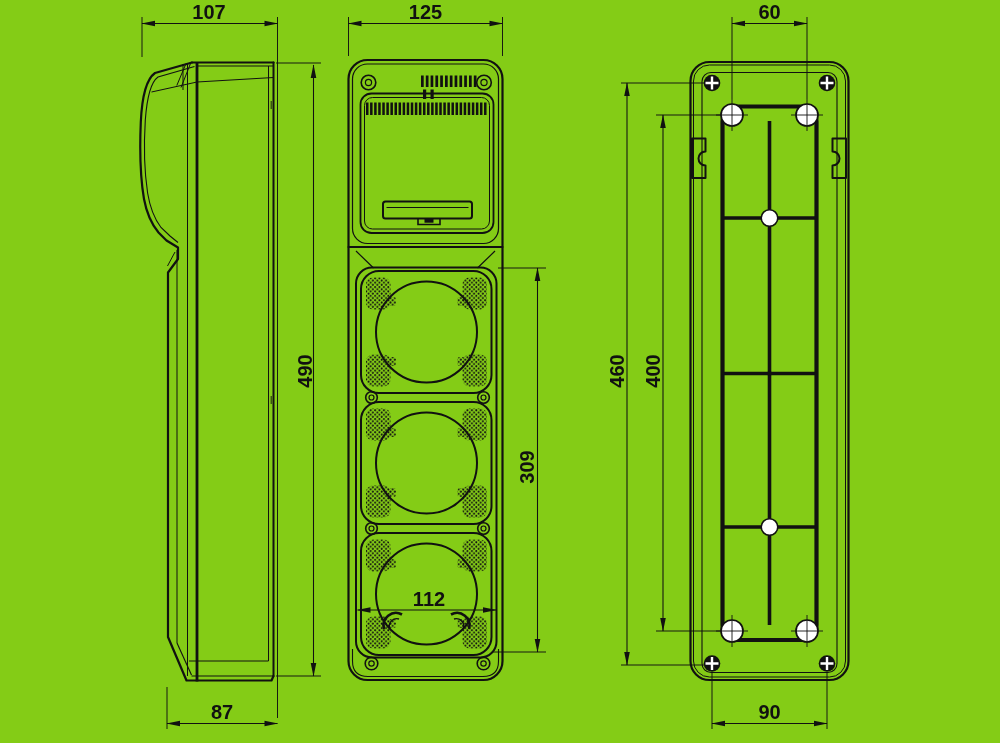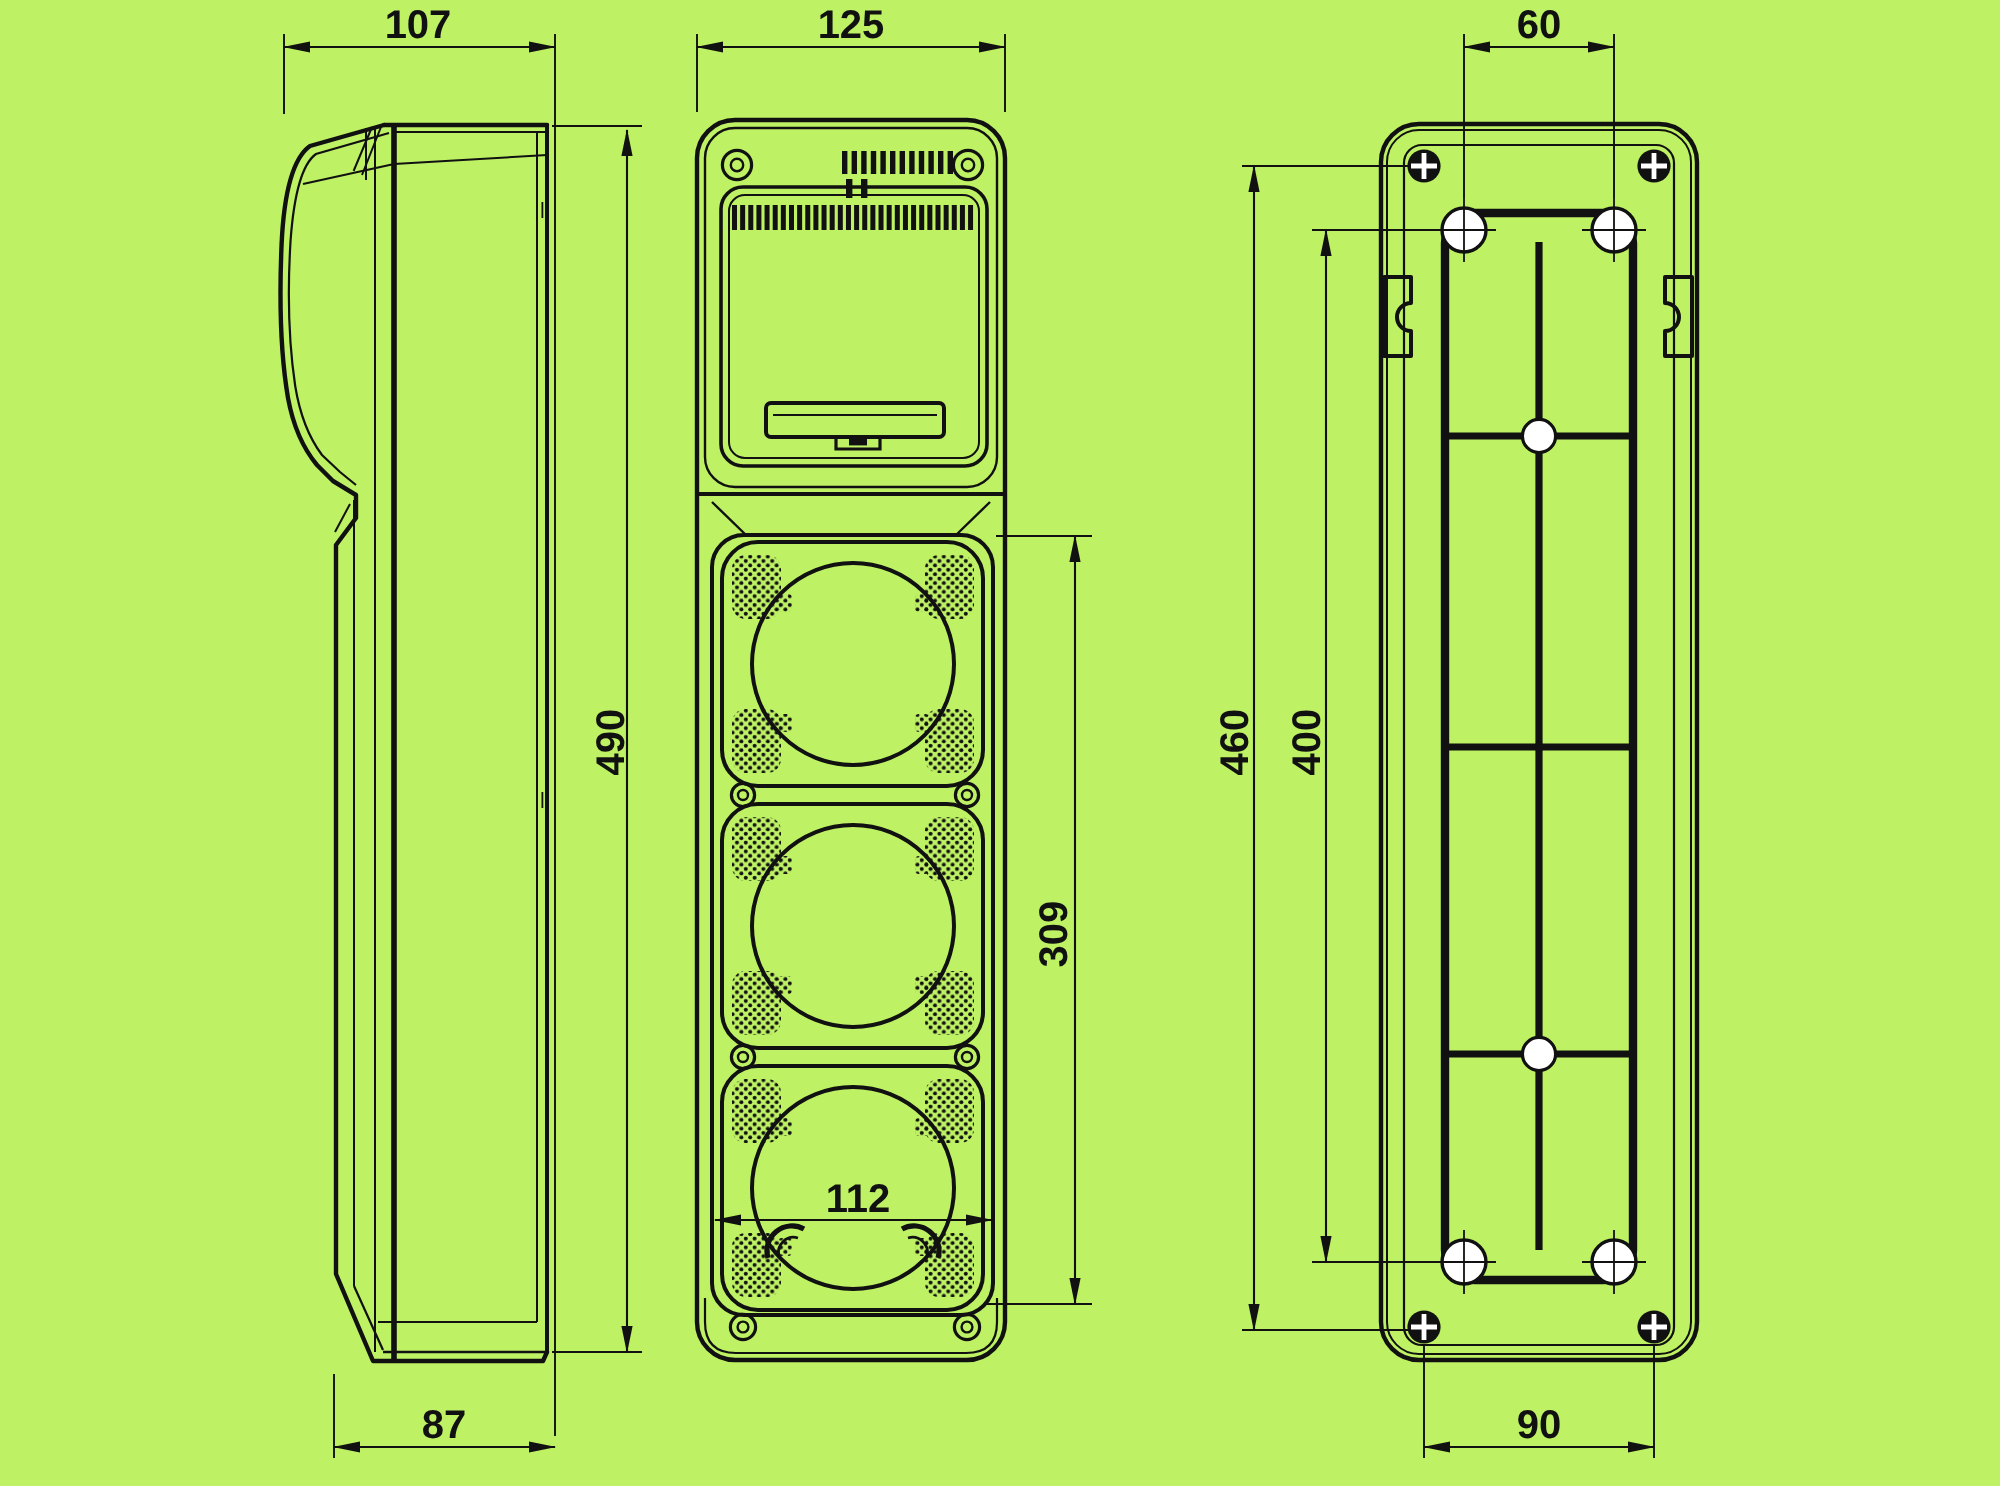--- a/index.html
+++ b/index.html
@@ -1,16 +1,16 @@
 <!DOCTYPE html>
 <html><head>
 <meta charset="utf-8">
 <style>
   html,body{margin:0;padding:0;background:#ffffff;}
-  .canvas{position:relative;width:1000px;height:743px;background:#bef264;overflow:hidden;
+  .canvas{position:relative;width:1000px;height:743px;background:#84cc16;overflow:hidden;
           font-family:"Liberation Sans",sans-serif;}
   svg{position:absolute;left:0;top:0;}
   .o22{stroke:#111;stroke-width:2.2;fill:none;stroke-linejoin:round;stroke-linecap:round}
   .o2 {stroke:#111;stroke-width:2;fill:none;stroke-linejoin:round;stroke-linecap:round}
   .t18{stroke:#111;stroke-width:1.8;fill:none}
   .t12{stroke:#111;stroke-width:1.2;fill:none}
   .t11{stroke:#111;stroke-width:1.1;fill:none}
   .t1 {stroke:#111;stroke-width:1;fill:none}
   .t09{stroke:#111;stroke-width:0.9;fill:none}
   .thk{stroke:#111;stroke-width:2.8;fill:none}

